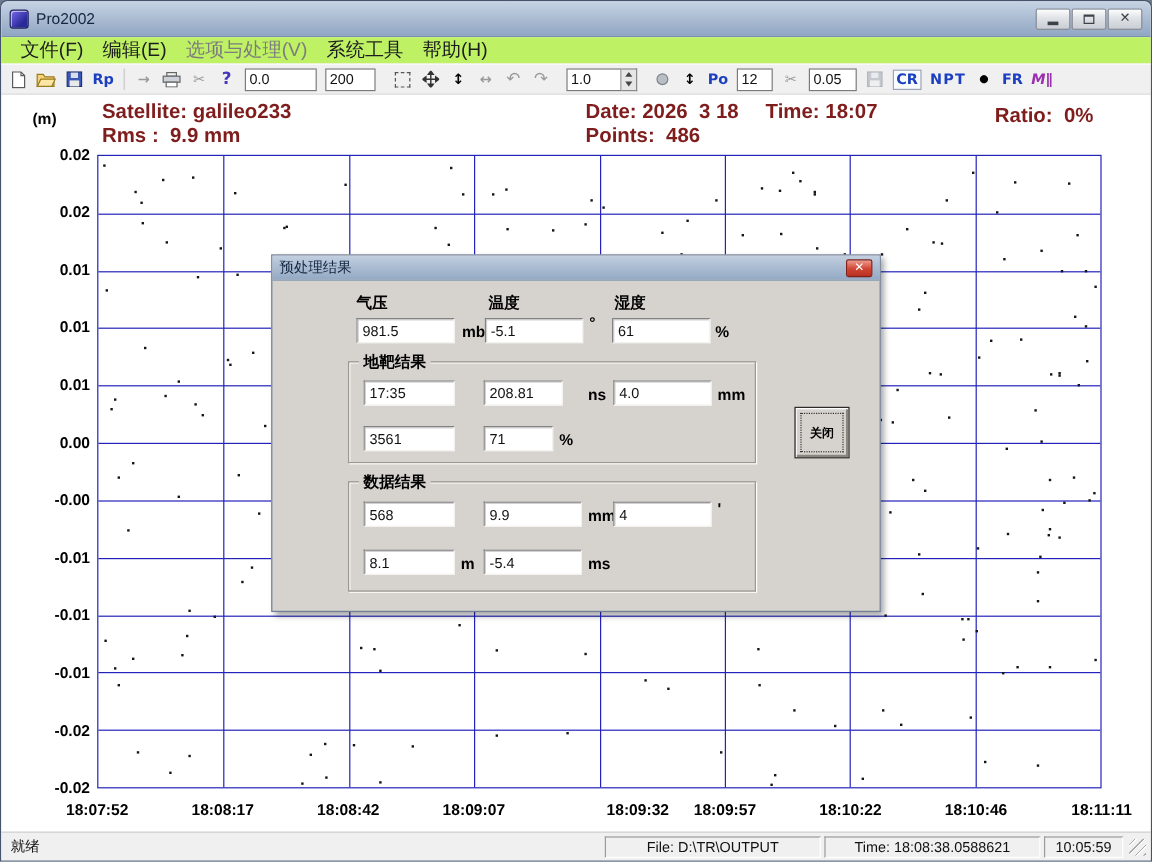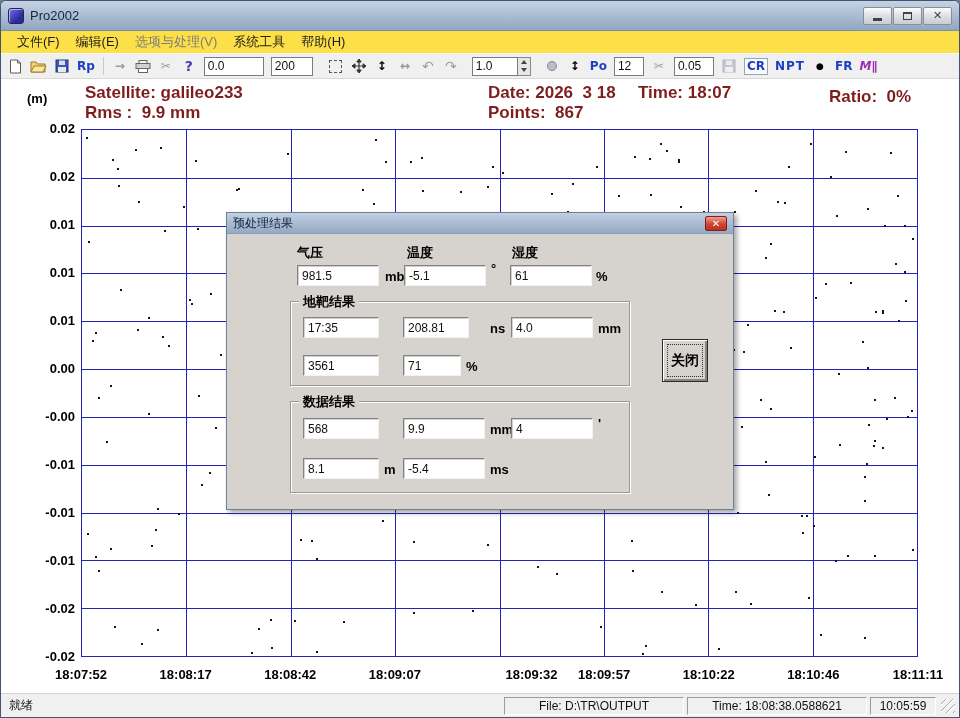--- a/index.html
+++ b/index.html
@@ -14,21 +14,21 @@
   .app-icon{width:16px;height:16px;border-radius:3px;background:linear-gradient(135deg,#7a6cf0,#2a2a9a 70%);border:1px solid #23235f;box-shadow:inset 1px 1px 0 rgba(255,255,255,.55);}
   .title-text{margin-left:6px;font-size:13px;color:#14263f;}
   .win-btns{margin-left:auto;display:flex;gap:1px;}
   .win-btn{width:29px;height:18px;border:1px solid #8a8f96;border-radius:2px;
     background:linear-gradient(#fdfdfd,#dfe2e6 45%,#c9ced4);display:flex;align-items:center;justify-content:center;color:#333;font-size:11px;line-height:1;}
   .glyph-min{width:9px;height:3px;background:#3c4248;margin-top:7px;}
   .glyph-max{width:9px;height:8px;border:1px solid #3c4248;border-top-width:2px;}
   .glyph-close{font-size:11px;font-weight:bold;color:#3c4248;}
 
   
-  .menubar{position:absolute;top:30px;left:0;right:0;height:22px;background:#fde047;display:flex;align-items:center;padding-left:8px;font-size:13px;color:#1d1d1d;}
+  .menubar{position:absolute;top:30px;left:0;right:0;height:22px;background:#bef264;display:flex;align-items:center;padding-left:8px;font-size:16px;color:#1d1d1d;}
   .menu-item{padding:3px 8px;cursor:default;}
   .menu-item.dim{color:#7d7d7d;}
 
   
   .toolbar{position:absolute;top:52px;left:0;right:0;height:26px;background:#f0f0f0;
     border-top:1px solid #fbfbfb;border-bottom:1px solid #d8d8d8;display:flex;align-items:center;gap:7px;padding:0 6px;font-size:12px;}
   .tb-icon{display:inline-flex;align-items:center;justify-content:center;min-width:16px;height:18px;font-family:"DejaVu Sans",sans-serif;line-height:1;}
   .tb-sep{width:1px;height:18px;background:#c9c9c9;margin:0 1px;}
   .tb-input{height:19px;background:#fff;border:1px solid #7b7b7b;font-size:12px;padding:0 3px;font-family:inherit;color:#111;}
   .gray{color:#9a9a9a;}
@@ -59,21 +59,21 @@
     display:flex;align-items:center;padding:0 6px;font-size:12px;color:#10243f;}
   .dlg-close{margin-left:auto;width:22px;height:15px;border:1px solid #7e2018;border-radius:2px;
     background:linear-gradient(#ef9c8d,#cf4433 55%,#b93322);color:#fff;font-size:10px;font-weight:bold;line-height:13px;text-align:center;}
   .dlg-label{position:absolute;font-weight:bold;font-size:13px;color:#000;}
   .dlg-unit{position:absolute;font-weight:bold;font-size:13px;color:#000;}
   .dlg-field{position:absolute;height:21px;background:#fff;border:1px solid;border-color:#828282 #f4f2ee #f4f2ee #828282;
     box-shadow:inset 1px 1px 0 rgba(0,0,0,.18);font-size:12px;padding:0 4px;font-family:inherit;color:#111;}
   .groupbox{position:absolute;border:1px solid #9a978f;box-shadow:1px 1px 0 #fff, inset 1px 1px 0 #fff;}
   .group-title{position:absolute;top:-9px;left:8px;background:#d6d3ce;padding:0 4px;font-weight:bold;font-size:13px;}
   .dlg-button{position:absolute;background:#d6d3ce;border:1px solid #2b2b2b;
-    box-shadow:inset 1px 1px 0 #fff, inset -2px -2px 0 #8a867f;font-weight:bold;font-size:14px;
+    box-shadow:inset 1px 1px 0 #fff, inset -2px -2px 0 #8a867f;font-weight:bold;font-size:10px;
     display:flex;align-items:center;justify-content:center;outline:1px dotted #333;outline-offset:-6px;}
 
   
   .statusbar{position:absolute;left:0;right:0;bottom:0;height:24px;background:#f0f0f0;border-top:1px solid #d2d2d2;
     display:flex;align-items:center;font-size:12px;color:#111;padding:0 4px 0 8px;gap:3px;}
   .status-spring{flex:1;}
   .status-panel{height:18px;border:1px solid;border-color:#9b9b9b #ffffff #ffffff #9b9b9b;display:flex;align-items:center;justify-content:center;padding:0 4px;white-space:nowrap;}
   .grip{width:14px;height:14px;margin-left:2px;background:
     repeating-linear-gradient(135deg,transparent 0 3px,#a8a8a8 3px 4px,#fdfdfd 4px 5px);}
 </style>
@@ -182,21 +182,21 @@
     <span class="tb-icon" style="font-size:9px">●</span>
     <span class="tb-icon blue">FR</span>
     <span class="tb-icon" style="color:#9b2fb0;font-weight:bold;font-style:italic">M∥</span>
   </div>
 
   <div class="content">
     <span class="info" style="left:84px;top:4px">Satellite: galileo233</span>
     <span class="info" style="left:487px;top:4px">Date: 2026  3 18</span>
     <span class="info" style="left:637px;top:4px">Time: 18:07</span>
     <span class="info" style="left:84px;top:24px">Rms :  9.9 mm</span>
-    <span class="info" style="left:487px;top:24px">Points:  867</span>
+    <span class="info" style="left:487px;top:24px">Points:  486</span>
     <span class="info" style="left:828px;top:8px">Ratio:  0%</span>
     <span class="unit-label">(m)</span>
 
     <div class="plot">
         <div class="vline" style="left: 12.5%; background: rgb(35, 35, 187);"></div>
         <div class="vline" style="left: 25%; background: rgb(35, 35, 187);"></div>
         <div class="vline" style="left: 37.5%; background: rgb(35, 35, 187);"></div>
         <div class="vline" style="left: 50%; background: rgb(35, 35, 187);"></div>
         <div class="vline" style="left: 62.5%; background: rgb(35, 35, 187);"></div>
         <div class="vline" style="left: 75%; background: rgb(35, 35, 187);"></div>

